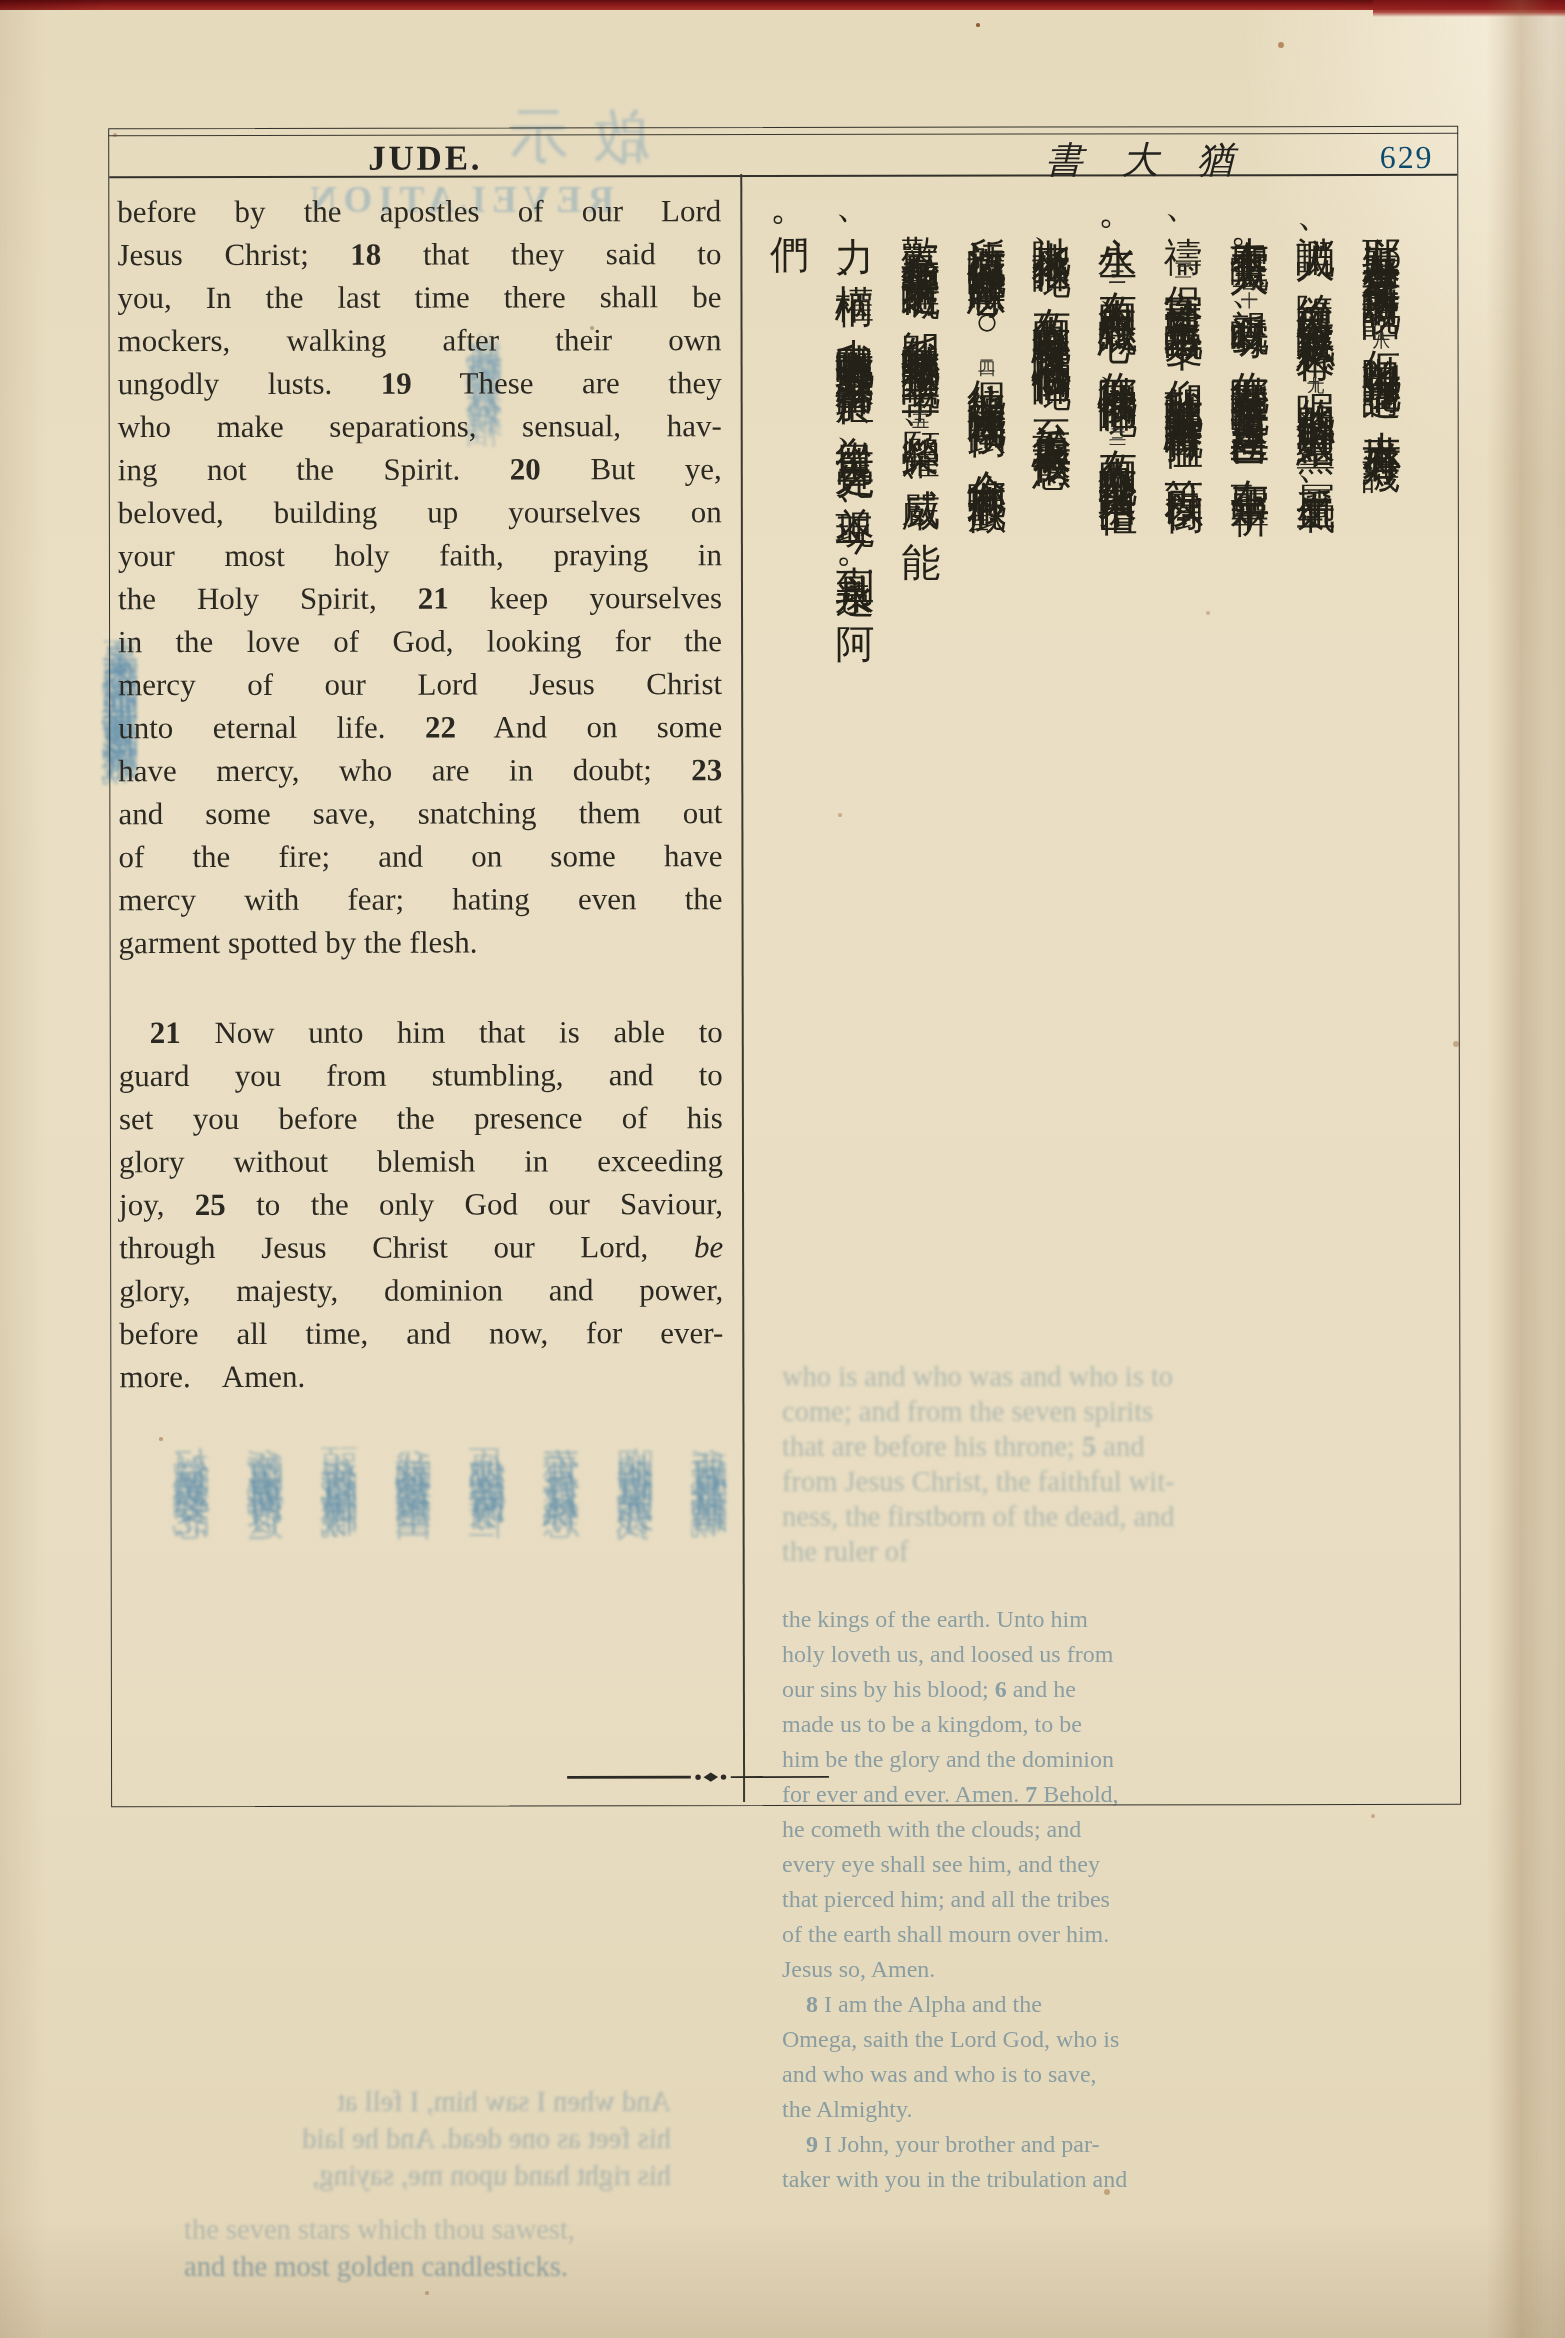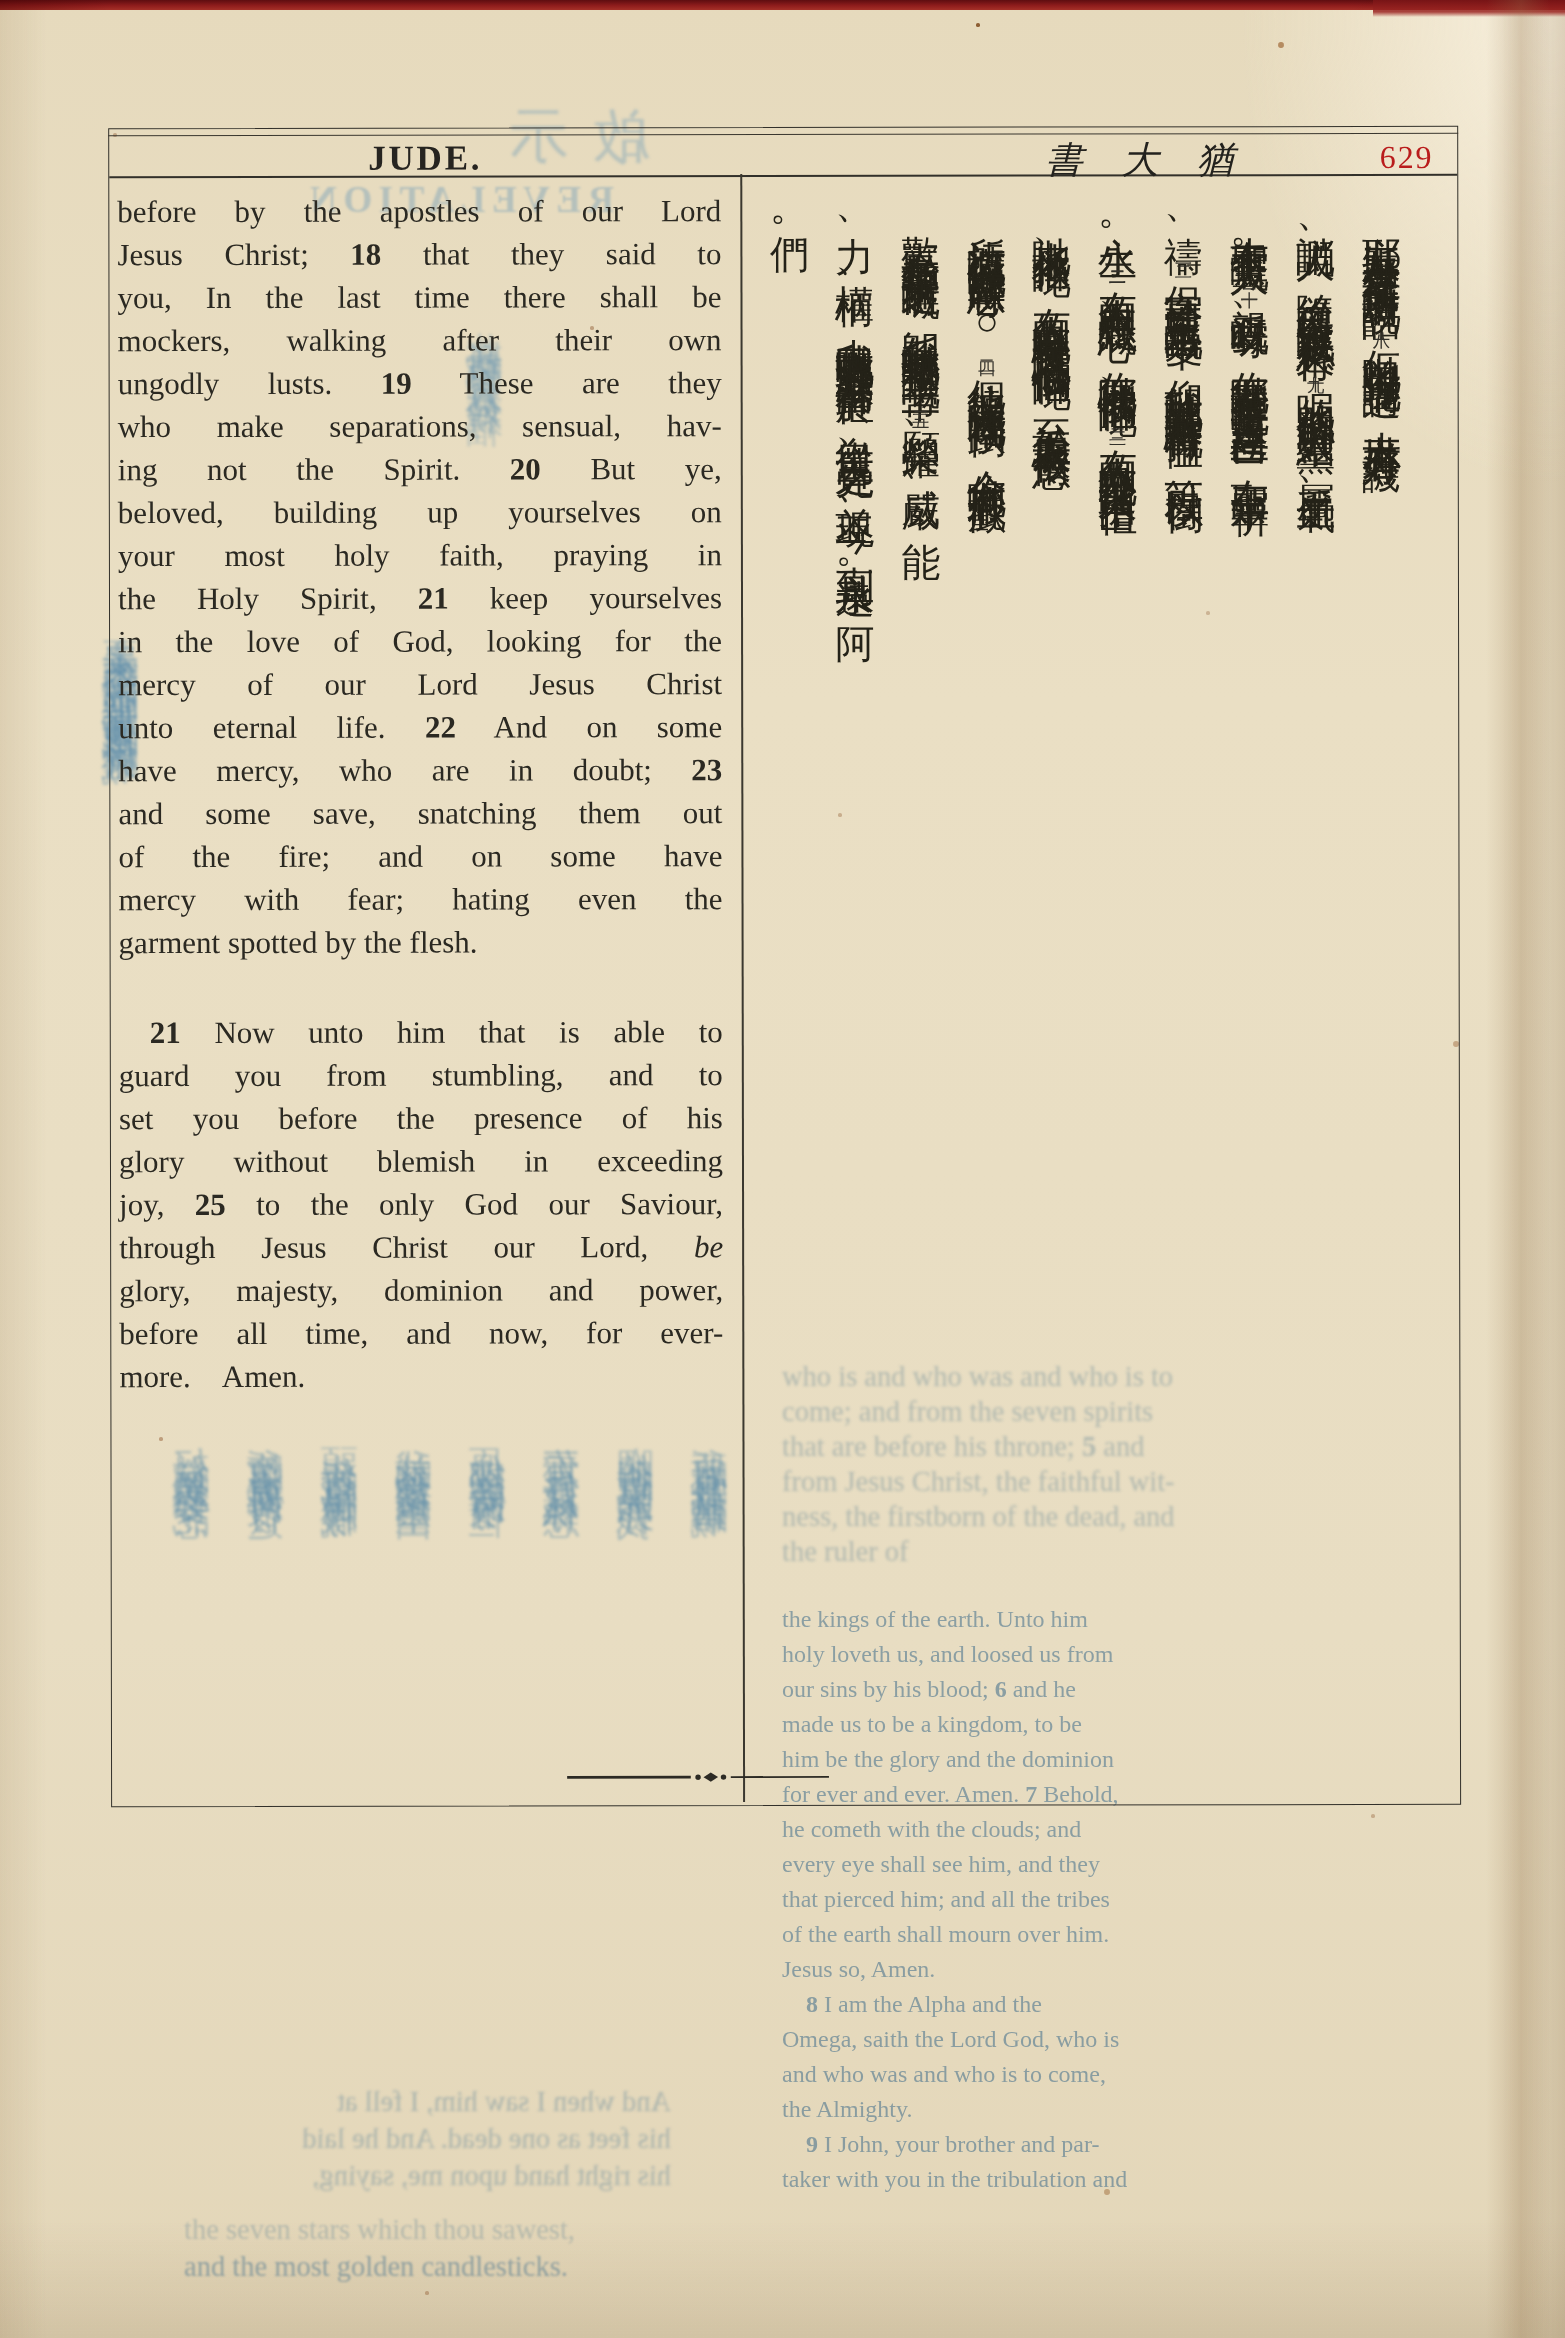--- a/index.html
+++ b/index.html
@@ -55,21 +55,21 @@
   
   .scan{position:absolute;inset:0;z-index:2;transform:rotate(-0.1deg);}
   .frame{position:absolute;left:110px;top:127px;width:1348px;height:1677px;
     border:1.8px solid #32302a;}
   .frame .rule2{position:absolute;left:-0.9px;right:-0.9px;top:6.4px;border-top:1.8px solid #3a372f;}
   .header-row{position:absolute;left:0;right:0;top:8.3px;height:39px;border-bottom:2.8px solid #32302a;}
   .title-en{position:absolute;left:0;width:632px;top:1.8px;text-align:center;
     font-size:35px;font-weight:bold;letter-spacing:2.8px;color:#262420;}
   .title-cjk{position:absolute;left:882px;width:312px;top:0px;text-align:center;
     font-size:37px;letter-spacing:14.7px;color:#23221e;white-space:nowrap;font-style:italic;}
-  .page-num{position:absolute;right:24px;top:3.7px;font-size:32px;letter-spacing:1.8px;color:#b91c1c;}
+  .page-num{position:absolute;right:24px;top:3.7px;font-size:32px;letter-spacing:1.8px;color:#0c4a6e;}
   .divider{position:absolute;left:742px;top:174px;width:1.8px;height:1628px;background:#3b382f;}
 
   .english{position:absolute;left:119px;top:189px;width:604px;
     font-size:31px;line-height:43px;color:#2b2922;}
   .english .tl{text-align:justify;text-align-last:justify;height:43px;white-space:normal;}
   .english .tl:last-child{text-align-last:left;}
   .epara2{position:absolute;left:119px;top:1010px;width:604px;
     font-size:31px;line-height:43px;color:#2b2922;}
   .epara2 .tl{text-align:justify;text-align-last:justify;height:43px;}
   .epara2 .tl:first-child{text-indent:31px;}
@@ -119,21 +119,21 @@
     <div class="tl">made us to be a kingdom, to be</div>
     <div class="tl">him be the glory and the dominion</div>
     <div class="tl">for ever and ever. Amen. <b>7</b> Behold,</div>
     <div class="tl">he cometh with the clouds; and</div>
     <div class="tl">every eye shall see him, and they</div>
     <div class="tl">that pierced him; and all the tribes</div>
     <div class="tl">of the earth shall mourn over him.</div>
     <div class="tl">Jesus so, Amen.</div>
     <div class="tl"> <b>8</b> I am the Alpha and the</div>
     <div class="tl">Omega, saith the Lord God, who is</div>
-    <div class="tl">and who was and who is to come,</div>
+    <div class="tl">and who was and who is to save,</div>
     <div class="tl">the Almighty.</div>
     <div class="tl"> <b>9</b> I John, your brother and par-</div>
     <div class="tl">taker with you in the tribulation and</div>
   </div>
 <div class="bleed bleed-en-mirror">
     <div class="tl">And when I saw him, I fell at</div>
     <div class="tl">his feet as one dead. And he laid</div>
     <div class="tl">his right hand upon me, saying,</div>
   </div>
 <div class="bleed bleed-en-bottom">

